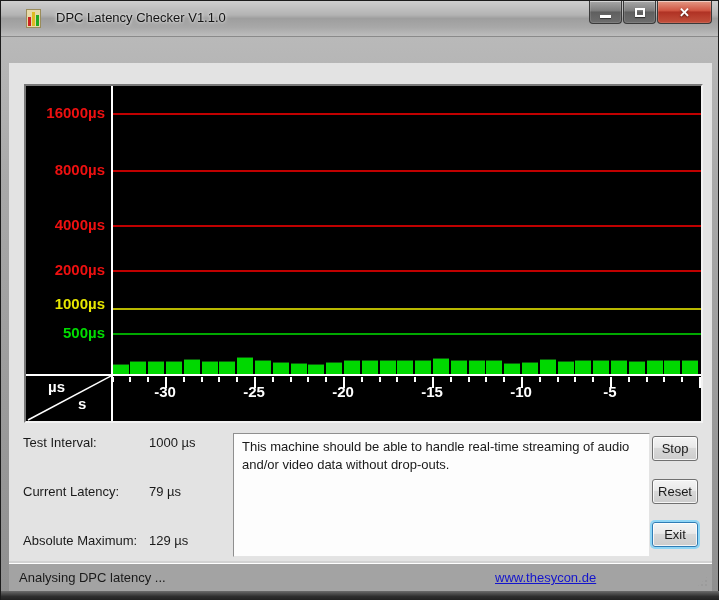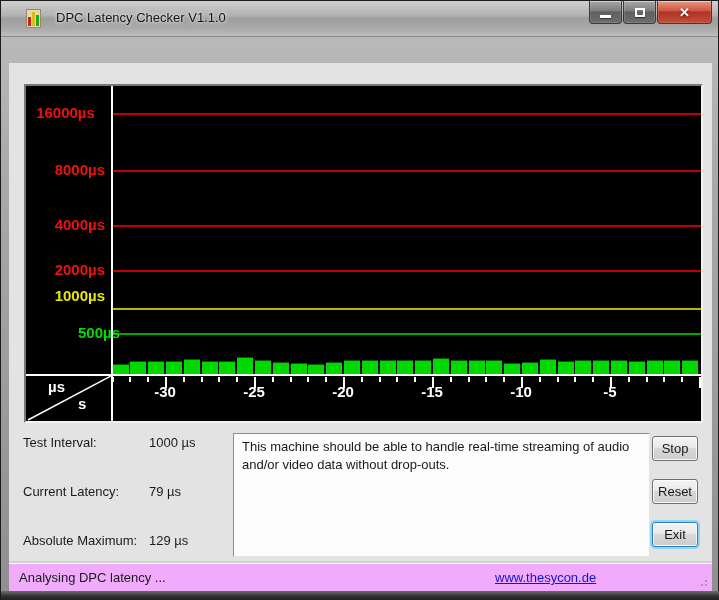--- a/index.html
+++ b/index.html
@@ -76,21 +76,21 @@
   .push-btn { position:absolute; left:643px; width:46px; height:25px;
               border:1px solid #707070; border-radius:3px;
               background:linear-gradient(180deg,#f4f4f4 0%,#e9e9e9 45%,#d8d8d8 50%,#cccccc 100%);
               font-size:13px; color:#1a1a1a; text-align:center; line-height:23px;
               box-shadow:inset 0 0 0 1px rgba(255,255,255,.8); cursor:default; }
   .push-btn.focused { border:1px solid #2f7cb5;
               box-shadow:0 0 0 2px #8fd5f5, inset 0 0 0 1px rgba(255,255,255,.8); }
 
   
   .statusbar { position:absolute; left:0; top:500px; width:703px; height:28px;
-               background:#f0abfc; border-top:1px solid #fff;
+               background:#a3a3a3; border-top:1px solid #fff;
                box-shadow:0 -2px 0 #d2d2d2; }
   .status-text { position:absolute; left:10px; top:6px; font-size:13px; color:#1a1a1a; }
   .status-link { position:absolute; left:486px; top:6px; font-size:13px; color:#1414cc;
                  text-decoration:underline; cursor:pointer; }
   .grip { position:absolute; right:3px; bottom:3px; width:13px; height:13px;
           background:
             radial-gradient(circle at 2px 2px, #9a9a9a 1.2px, transparent 1.4px) 0 0/4px 4px; 
           clip-path:polygon(100% 0,100% 100%,0 100%); opacity:.9; }
 
   .bottom-frame { position:absolute; left:0; top:590px; width:719px; height:10px;
@@ -127,31 +127,31 @@
     <div class="chart-panel">
       <div class="plot" id="plot">
         <div class="axis-v"></div>
         <div class="axis-h"></div>
         <svg class="corner-svg" width="85" height="45">
           <line x1="2" y1="44" x2="85" y2="0" stroke="#fff" stroke-width="1.5"></line>
         </svg>
         <div class="corner-us">µs</div>
         <div class="corner-s">s</div>
       <div class="gridline" style="top: 27px; background: rgb(192, 0, 0);"></div>
-          <div class="ylabel" style="top: 17px; color: rgb(238, 16, 16); text-align: center;">16000µs</div>
+          <div class="ylabel" style="top: 17px; color: rgb(238, 16, 16);">16000µs</div>
           <div class="gridline" style="top: 84px; background: rgb(192, 0, 0);"></div>
           <div class="ylabel" style="top: 74px; color: rgb(238, 16, 16);">8000µs</div>
           <div class="gridline" style="top: 139px; background: rgb(192, 0, 0);"></div>
           <div class="ylabel" style="top: 129px; color: rgb(238, 16, 16);">4000µs</div>
           <div class="gridline" style="top: 184px; background: rgb(192, 0, 0);"></div>
           <div class="ylabel" style="top: 174px; color: rgb(238, 16, 16); padding-left: 20px;">2000µs</div>
           <div class="gridline" style="top: 222px; background: rgb(184, 184, 0);"></div>
-          <div class="ylabel" style="top: 200px; color: rgb(230, 230, 0);">1000µs</div>
+          <div class="ylabel" style="top: 208px; color: rgb(230, 230, 0);">1000µs</div>
           <div class="gridline" style="top: 247px; background: rgb(0, 168, 0);"></div>
-          <div class="ylabel" style="top: 237px; color: rgb(0, 220, 0); margin-left: 15px;">500µs</div>
+          <div class="ylabel" style="top: 237px; color: rgb(0, 220, 0);">500µs</div>
           <div class="tick" style="left: 85.6px; height: 5px;"></div>
           <div class="tick" style="left: 103.4px; height: 5px;"></div>
           <div class="tick" style="left: 121.2px; height: 5px;"></div>
           <div class="tick" style="left: 139px; height: 11px;"></div>
           <div class="tick" style="left: 156.8px; height: 5px;"></div>
           <div class="tick" style="left: 174.6px; height: 5px;"></div>
           <div class="tick" style="left: 192.4px; height: 5px;"></div>
           <div class="tick" style="left: 210.2px; height: 5px;"></div>
           <div class="tick" style="left: 228px; height: 11px;"></div>
           <div class="tick" style="left: 245.8px; height: 5px;"></div>

